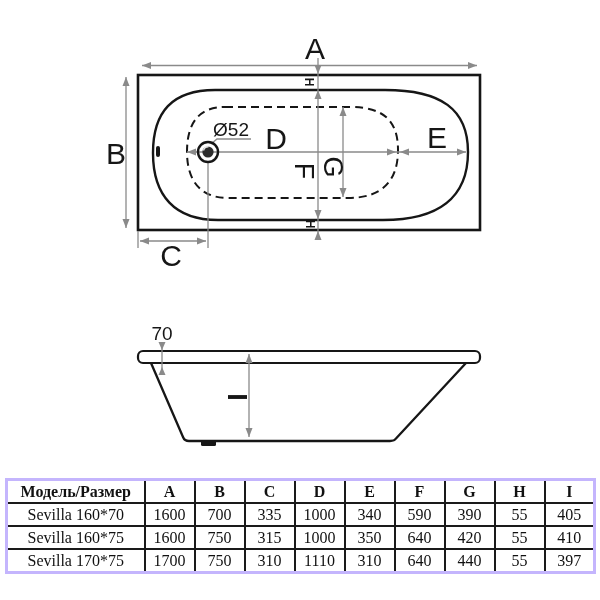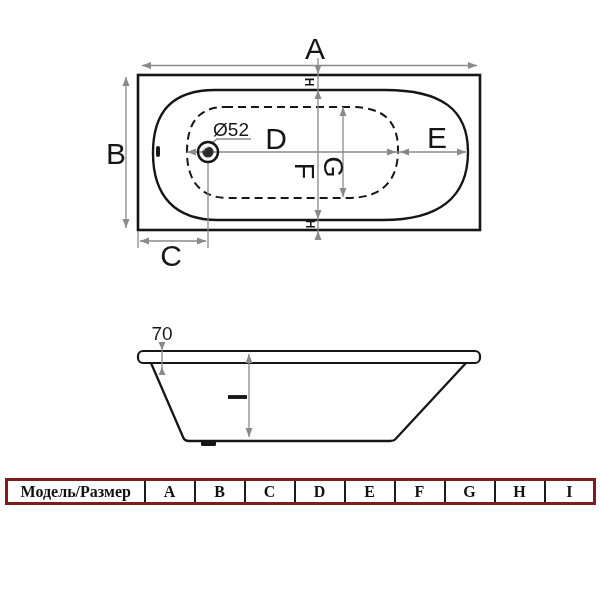--- a/index.html
+++ b/index.html
@@ -11,21 +11,21 @@
   .dimlabel-small{font-family:"Liberation Sans",sans-serif;font-size:19px;}
   .dimlabel-rot{font-family:"Liberation Sans",sans-serif;font-size:27px;}
   .dimlabel-h{font-family:"Liberation Sans",sans-serif;font-size:12px;font-weight:bold;}
   .dimline{stroke:#8a8a8a;stroke-width:1.3;fill:none;}
   .arrow{fill:#8a8a8a;stroke:none;}
   .outline{stroke:#161616;fill:none;}
   table.dims{position:absolute;left:5px;top:478px;width:588px;border-collapse:collapse;
              table-layout:fixed;font-family:"Liberation Serif",serif;font-size:16px;color:#111;}
   table.dims th,table.dims td{border:2px solid #1a1a1a;text-align:center;padding:0;
              height:21px;line-height:21px;overflow:hidden;white-space:nowrap;}
-  table.dims{border:3px solid #7f1d1d;}
+  table.dims{border:3px solid #c4b5fd;}
   table.dims th{font-weight:bold;}
 </style>
 </head>
 <body>
 
 <div class="page">
 
   <svg class="drawing" width="600" height="472" viewBox="0 0 600 472">
     <defs>
       <linearGradient id="tubGrad" x1="0" y1="0" x2="0" y2="1">
@@ -145,15 +145,51 @@
         <th>C</th>
         <th>D</th>
         <th>E</th>
         <th>F</th>
         <th>G</th>
         <th>H</th>
         <th>I</th>
       </tr>
     </thead>
     <tbody>
+      <tr>
+        <td>Sevilla 160*70</td>
+        <td>1600</td>
+        <td>700</td>
+        <td>335</td>
+        <td>1000</td>
+        <td>340</td>
+        <td>590</td>
+        <td>390</td>
+        <td>55</td>
+        <td>405</td>
+      </tr>
+      <tr>
+        <td>Sevilla 160*75</td>
+        <td>1600</td>
+        <td>750</td>
+        <td>315</td>
+        <td>1000</td>
+        <td>350</td>
+        <td>640</td>
+        <td>420</td>
+        <td>55</td>
+        <td>410</td>
+      </tr>
+      <tr>
+        <td>Sevilla 170*75</td>
+        <td>1700</td>
+        <td>750</td>
+        <td>310</td>
+        <td>1110</td>
+        <td>310</td>
+        <td>640</td>
+        <td>440</td>
+        <td>55</td>
+        <td>397</td>
+      </tr>
     </tbody>
   </table>
 </div>
 
 </body></html>

